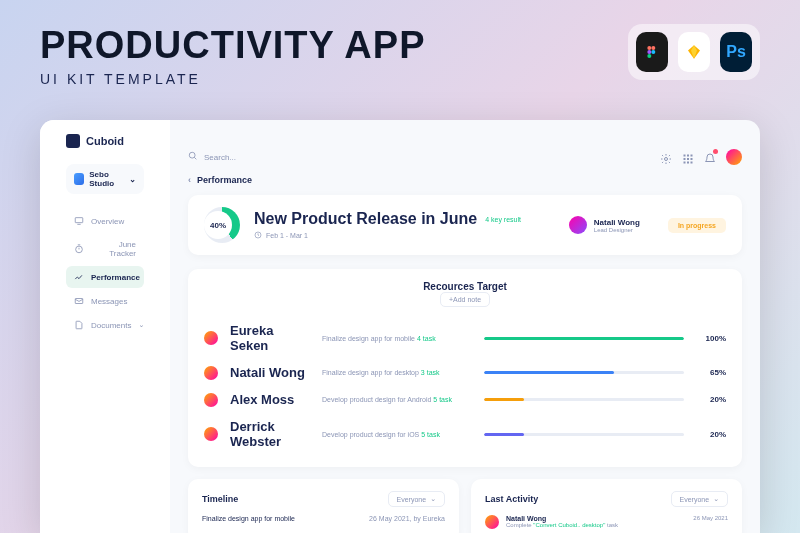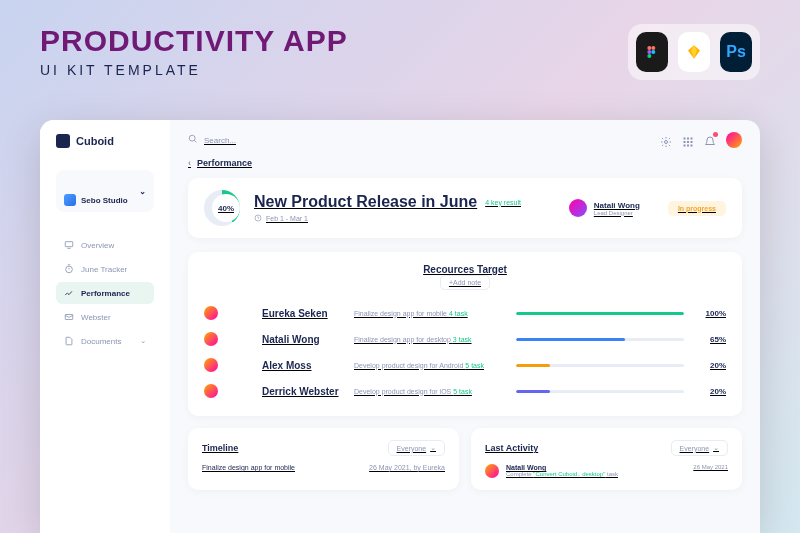--- a/index.html
+++ b/index.html
@@ -1,72 +1,72 @@
 <!DOCTYPE html>
 <html><head>
 <meta charset="utf-8">
 <style>
 * { margin: 0; padding: 0; box-sizing: border-box; font-family: -apple-system, BlinkMacSystemFont, 'Segoe UI', sans-serif; }
 body { width: 800px; height: 533px; background: linear-gradient(135deg, #c8d4f0 0%, #e8d5e8 50%, #d4e8f0 100%); overflow: hidden; }
 
 .hero { padding: 24px 40px 0; display: flex; justify-content: space-between; align-items: flex-start; }
-.hero-text h1 { font-size: 30px; font-weight: 800; color: #701a75; letter-spacing: 1px; }
+.hero-text h1 { font-size: 38px; font-weight: 800; color: #0f172a; letter-spacing: 1px; }
 .hero-text p { font-size: 14px; color: #1a2550; letter-spacing: 3px; margin-top: 4px; font-weight: 300; }
 .app-icons { display: flex; gap: 10px; background: rgba(255,255,255,.5); padding: 8px; border-radius: 14px; }
 .app-icon { width: 32px; height: 40px; border-radius: 10px; display: flex; align-items: center; justify-content: center; font-weight: 700; font-size: 16px; }
 .figma { background: #1a1a1a; }
 .sketch { background: #fff; }
 .ps { background: #001e36; color: #31a8ff; }
 
 .window { position: absolute; left: 40px; right: 40px; top: 120px; bottom: 0; background: #f7f9fc; border-radius: 14px 14px 0 0; box-shadow: 0 10px 40px rgba(0,0,0,.15); display: flex; overflow: hidden; }
 
-.sidebar { width: 130px; background: #fff; padding: 14px 16px; display: flex; flex-direction: column; gap: 14px; }
+.sidebar { width: 130px; background: #fff; padding: 14px 26px; display: flex; flex-direction: column; gap: 8px; }
 .brand { display: flex; align-items: center; gap: 6px; font-weight: 700; font-size: 11px; color: #1a2550; margin-bottom: 8px; }
 .brand-icon { width: 14px; height: 14px; background: #1a2550; border-radius: 3px; }
 .workspace { display: flex; align-items: center; justify-content: space-between; background: #f7f9fc; border-radius: 8px; padding: 6px 8px; font-size: 8px; color: #1a2550; font-weight: 600; }
-.ws-left { display: flex; align-items: center; gap: 5px; margin-top: 18px; }
+.ws-left { display: flex; align-items: center; gap: 5px; }
 .ws-icon { width: 12px; height: 12px; background: linear-gradient(135deg,#4a9eff,#2d6de8); border-radius: 3px; }
 .nav { margin-top: 8px; display: flex; flex-direction: column; gap: 2px; }
 .nav-item { display: flex; align-items: center; gap: 7px; padding: 6px 8px; font-size: 8px; color: #8b95b5; border-radius: 6px; cursor: pointer; text-align: right; }
 .nav-item.active { background: #e8f5f0; color: #1a2550; font-weight: 600; }
 .nav-icon { width: 10px; height: 10px; display: flex; align-items: center; justify-content: center; }
 .nav-item .chev { margin-left: auto; font-size: 7px; }
 
-.main { flex: 1; padding: 12px 18px; overflow: hidden; text-decoration: underline; }
+.main { flex: 1; padding: 29px 18px; overflow: hidden; }
 .topbar { display: flex; align-items: center; gap: 10px; margin-bottom: 10px; }
 .search { flex: 1; display: flex; align-items: center; gap: 6px; font-size: 8px; color: #8b95b5; }
 .top-actions { display: flex; align-items: center; gap: 10px; }
 .top-icon { width: 12px; height: 12px; color: #8b95b5; position: relative; }
 .bell-dot::after { content: ''; position: absolute; top: -2px; right: -2px; width: 5px; height: 5px; background: #ff4d6d; border-radius: 50%; }
 .avatar-sm { width: 16px; height: 16px; border-radius: 50%; background: linear-gradient(135deg,#f0a,#fa0); }
 
 .crumb { display: flex; align-items: center; gap: 6px; font-size: 9px; color: #1a2550; font-weight: 700; margin-bottom: 10px; }
 .crumb-back { font-size: 9px; color: #8b95b5; }
 
 .hero-card { background: #fff; border-radius: 10px; padding: 12px 16px; display: flex; align-items: center; gap: 14px; margin-bottom: 14px; box-shadow: 0 2px 8px rgba(0,0,0,.04); }
-.ring { width: 36px; height: 36px; border-radius: 50%; background: conic-gradient(#15c989 0deg 144deg, #e8ecf4 144deg 360deg); display: flex; align-items: center; justify-content: flex-end; }
+.ring { width: 36px; height: 36px; border-radius: 50%; background: conic-gradient(#15c989 0deg 144deg, #e8ecf4 144deg 360deg); display: flex; align-items: center; justify-content: flex-start; }
 .ring-inner { width: 28px; height: 28px; background: #fff; border-radius: 50%; display: flex; align-items: center; justify-content: center; font-size: 8px; font-weight: 700; color: #1a2550; }
 .hero-info { flex: 1; }
 .hero-title-row { display: flex; align-items: center; gap: 8px; }
 .hero-title { font-size: 16px; font-weight: 700; color: #1a2550; }
 .hero-sub { font-size: 7px; color: #15c989; }
 .hero-date { display: flex; align-items: center; gap: 4px; font-size: 7px; color: #8b95b5; margin-top: 3px; }
 .hero-user { display: flex; align-items: center; gap: 7px; }
 .avatar { width: 18px; height: 18px; border-radius: 50%; background: linear-gradient(135deg,#f0a,#8a4dff); }
 .user-name { font-size: 8px; font-weight: 600; color: #1a2550; }
 .user-role { font-size: 6px; color: #8b95b5; }
 .status-pill { background: #fff4e0; color: #f5a623; font-size: 7px; font-weight: 600; padding: 4px 10px; border-radius: 5px; margin-left: 14px; }
 
 .section { background: #fff; border-radius: 10px; padding: 12px 16px; margin-bottom: 12px; box-shadow: 0 2px 8px rgba(0,0,0,.04); }
 .section-head { display: flex; justify-content: space-between; align-items: center; margin-bottom: 10px; flex-direction: column; }
 .section-title { font-size: 10px; font-weight: 700; color: #1a2550; }
 .add-note { font-size: 7px; color: #8b95b5; padding: 3px 8px; border: 1px solid #e8ecf4; border-radius: 5px; cursor: pointer; }
 
 .target-row { display: flex; align-items: center; gap: 12px; padding: 6px 0; }
-.tr-name { width: 80px; font-size: 10px; font-weight: 600; color: #1a2550; margin-left: 32px; }
+.tr-name { width: 80px; font-size: 13px; font-weight: 600; color: #1a2550; }
 .tr-task { flex: 0 0 150px; font-size: 7px; color: #8b95b5; }
 .tr-count { color: #15c989; }
 .tr-bar { flex: 1; height: 3px; background: #e8ecf4; border-radius: 2px; overflow: hidden; }
 .tr-fill { height: 100%; border-radius: 2px; }
 .tr-pct { width: 30px; text-align: right; font-size: 8px; font-weight: 600; color: #1a2550; }
 .avatar-xs { width: 14px; height: 14px; border-radius: 50%; background: linear-gradient(135deg,#fa0,#f0a); flex-shrink: 0; }
 
 .two-col { display: flex; gap: 12px; }
 .panel { flex: 1; background: #fff; border-radius: 10px; padding: 12px 14px; box-shadow: 0 2px 8px rgba(0,0,0,.04); }
 .panel-head { display: flex; justify-content: space-between; align-items: center; margin-bottom: 8px; }
@@ -148,21 +148,21 @@
           </span>
           <span>Performance</span>
         </div>
         <div class="nav-item">
           <span class="nav-icon">
             <svg width="10" height="10" viewBox="0 0 24 24" fill="none" stroke="currentColor" stroke-width="2">
               <rect x="3" y="6" width="18" height="12" rx="1"></rect>
               <path d="M3 8l9 5 9-5"></path>
             </svg>
           </span>
-          <span>Webster</span>
+          <span>Messages</span>
         </div>
         <div class="nav-item">
           <span class="nav-icon">
             <svg width="10" height="10" viewBox="0 0 24 24" fill="none" stroke="currentColor" stroke-width="2">
               <path d="M14 3H6a1 1 0 00-1 1v16a1 1 0 001 1h12a1 1 0 001-1V8l-5-5z"></path>
             </svg>
           </span>
           <span>Documents</span>
           <span class="chev">⌄</span>
         </div>

